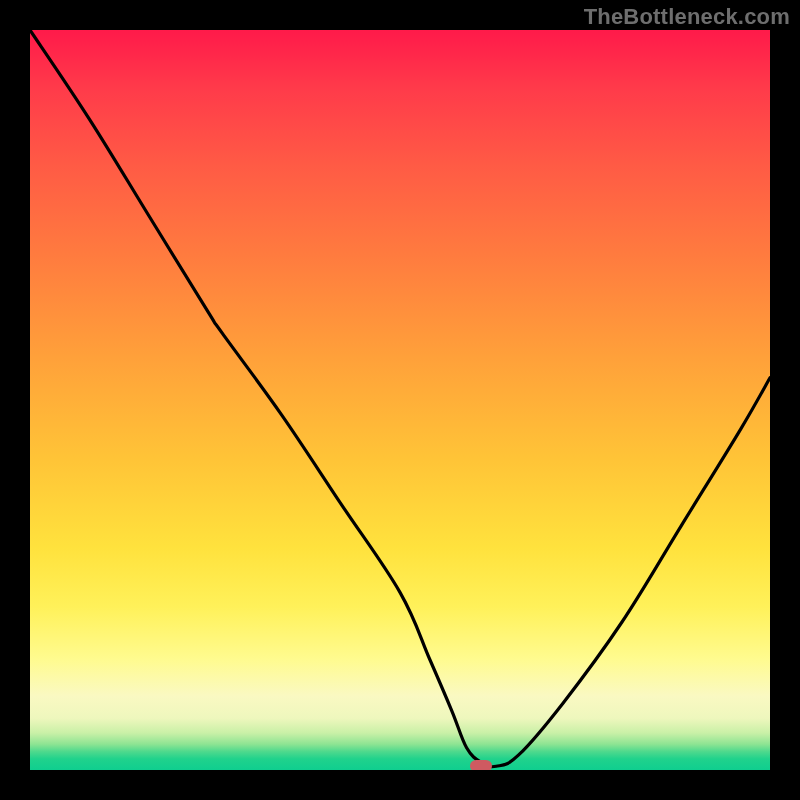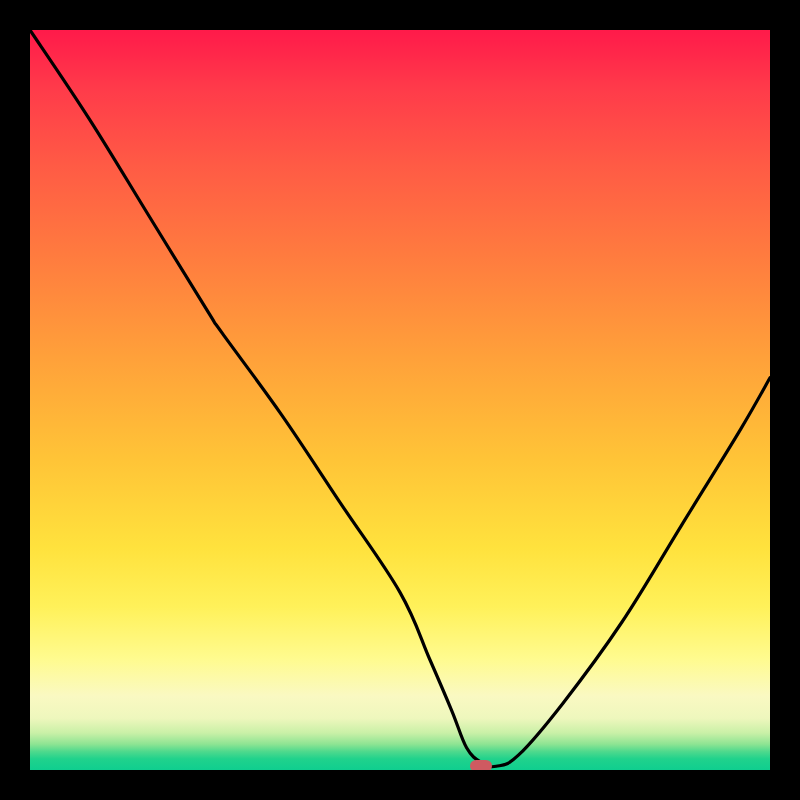--- a/index.html
+++ b/index.html
@@ -74,20 +74,21 @@
     border-radius: 6px;
     transform: translate(-50%, -50%);
     z-index: 5;
   }
 </style>
 </head>
 <body>
 
 <div class="frame">
 
+  <div class="watermark">TheBottleneck.com</div>
 
   <div class="plot-area">
     <div class="gradient-bg"></div>
 
     <svg class="curve" viewBox="0 0 740 740" preserveAspectRatio="none">
       <path id="curve-path" fill="none" stroke="#000" stroke-width="3.2" stroke-linecap="round" stroke-linejoin="round" d="M 0.00 0.00 C 10.66 15.98, 37.89 55.50, 59.20 88.80 C 80.51 122.10, 97.09 150.37, 118.40 185.00 C 139.71 219.63, 164.28 259.89, 177.60 281.20 C 190.92 302.51, 179.08 284.75, 192.40 303.40 C 205.72 322.05, 230.29 354.16, 251.60 384.80 C 272.91 415.44, 289.49 441.63, 310.80 473.60 C 332.11 505.57, 354.02 534.43, 370.00 562.40 C 385.98 590.37, 390.28 607.69, 399.60 629.00 C 408.92 650.31, 415.14 664.82, 421.80 680.80 C 428.46 696.78, 431.27 708.48, 436.60 717.80 C 441.93 727.12, 446.07 729.27, 451.40 732.60 C 456.73 735.93, 459.54 737.63, 466.20 736.30 C 472.86 734.97, 476.41 736.52, 488.40 725.20 C 500.39 713.88, 514.15 697.38, 532.80 673.40 C 551.45 649.42, 570.69 623.97, 592.00 592.00 C 613.31 560.03, 629.89 530.43, 651.20 495.80 C 672.51 461.17, 694.42 426.24, 710.40 399.60 C 726.38 372.96, 734.67 357.12, 740.00 347.80"></path>
     </svg>
 
     <div id="marker" class="marker" style="left: 451.4px; top: 736.3px;"></div>
   </div>

